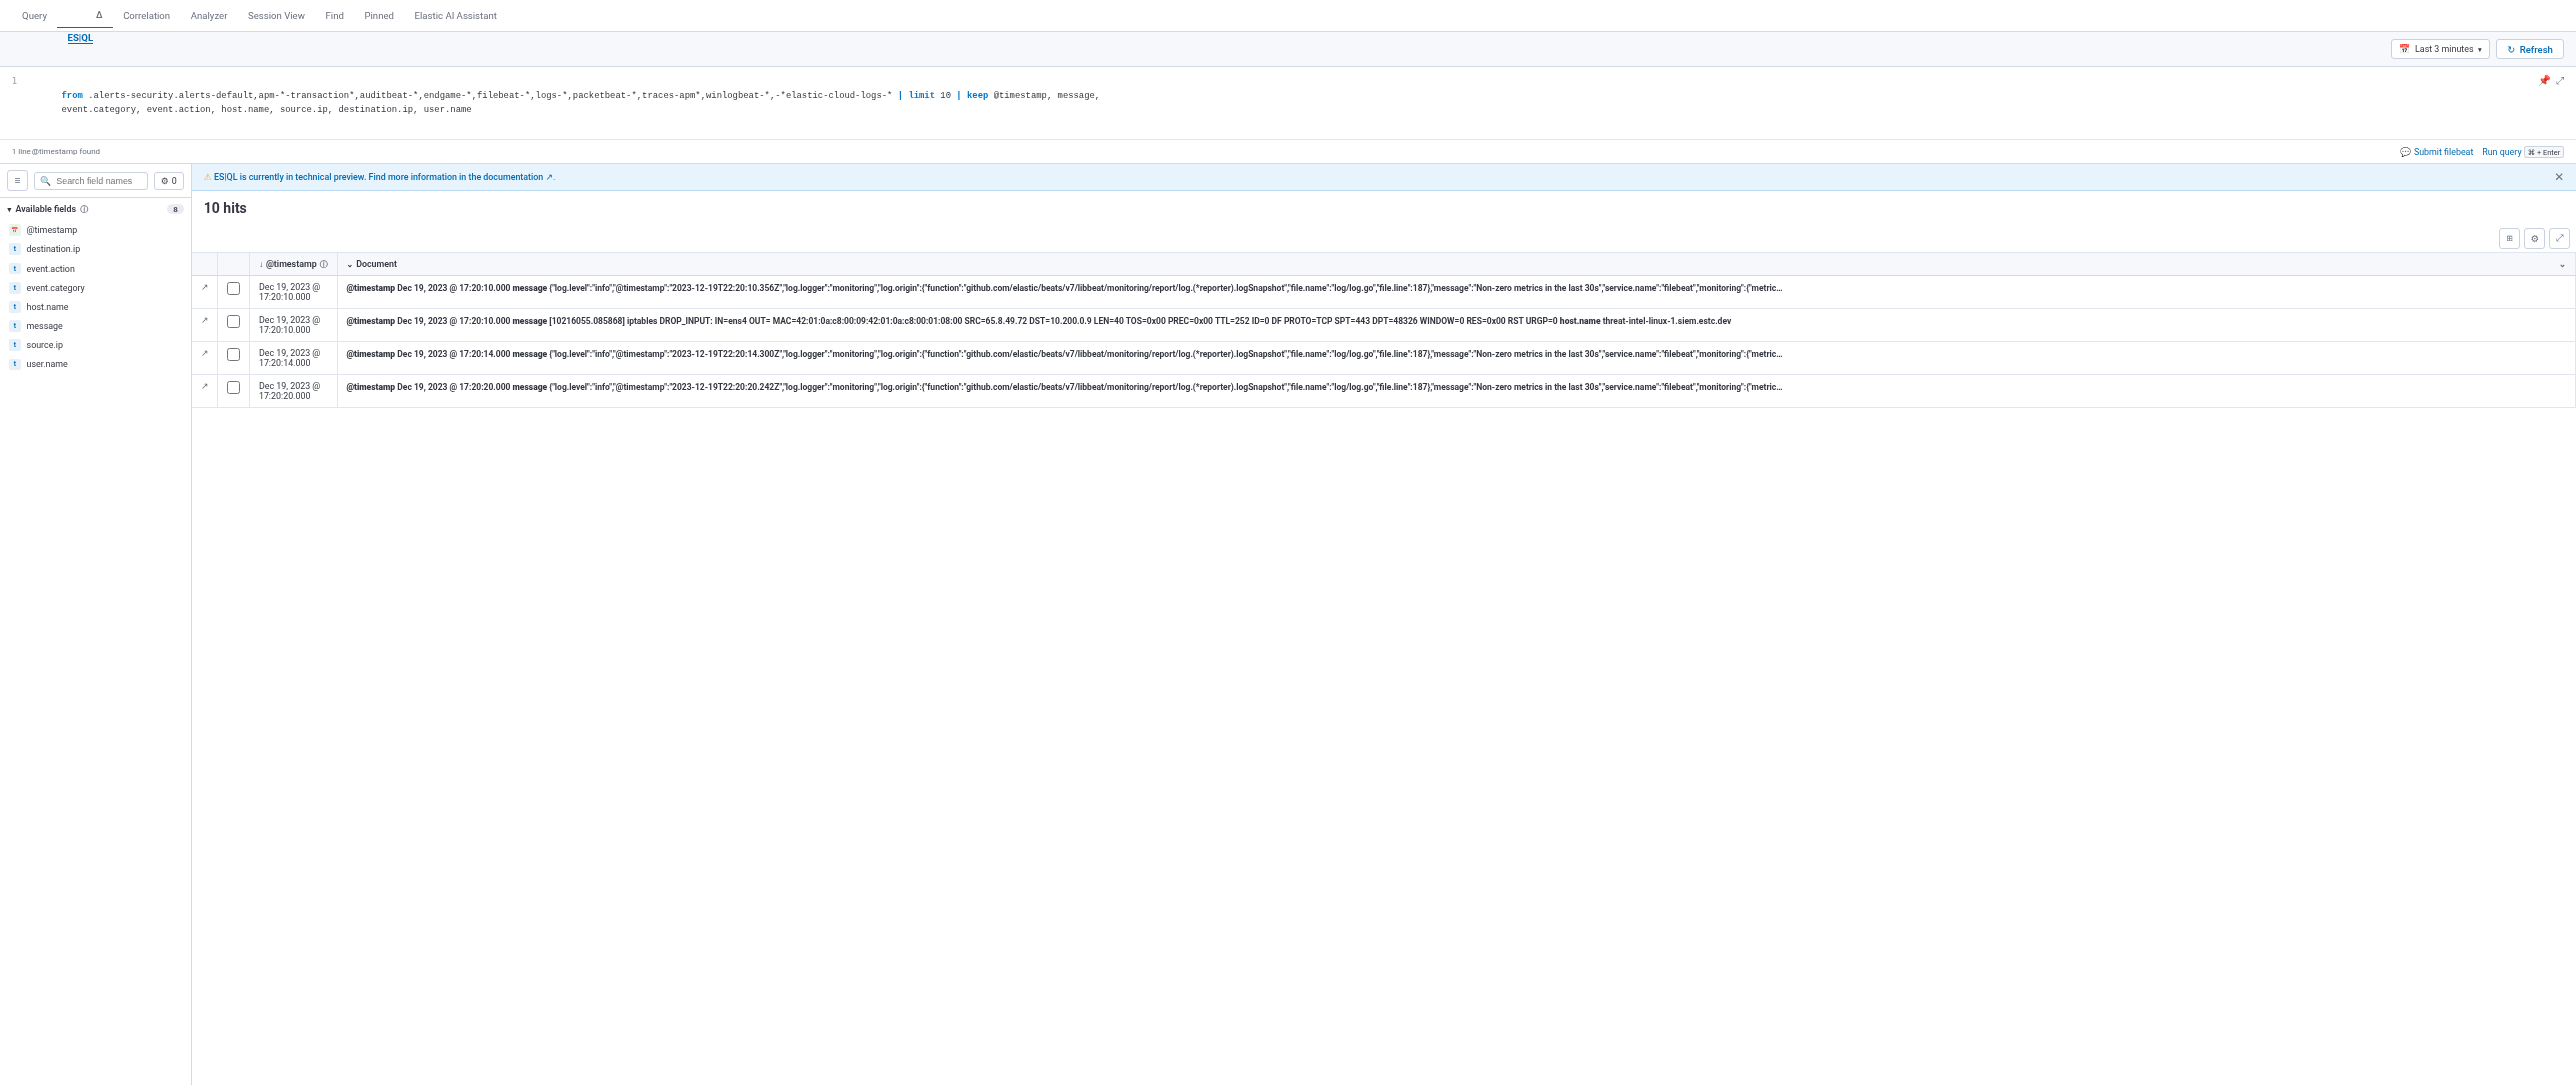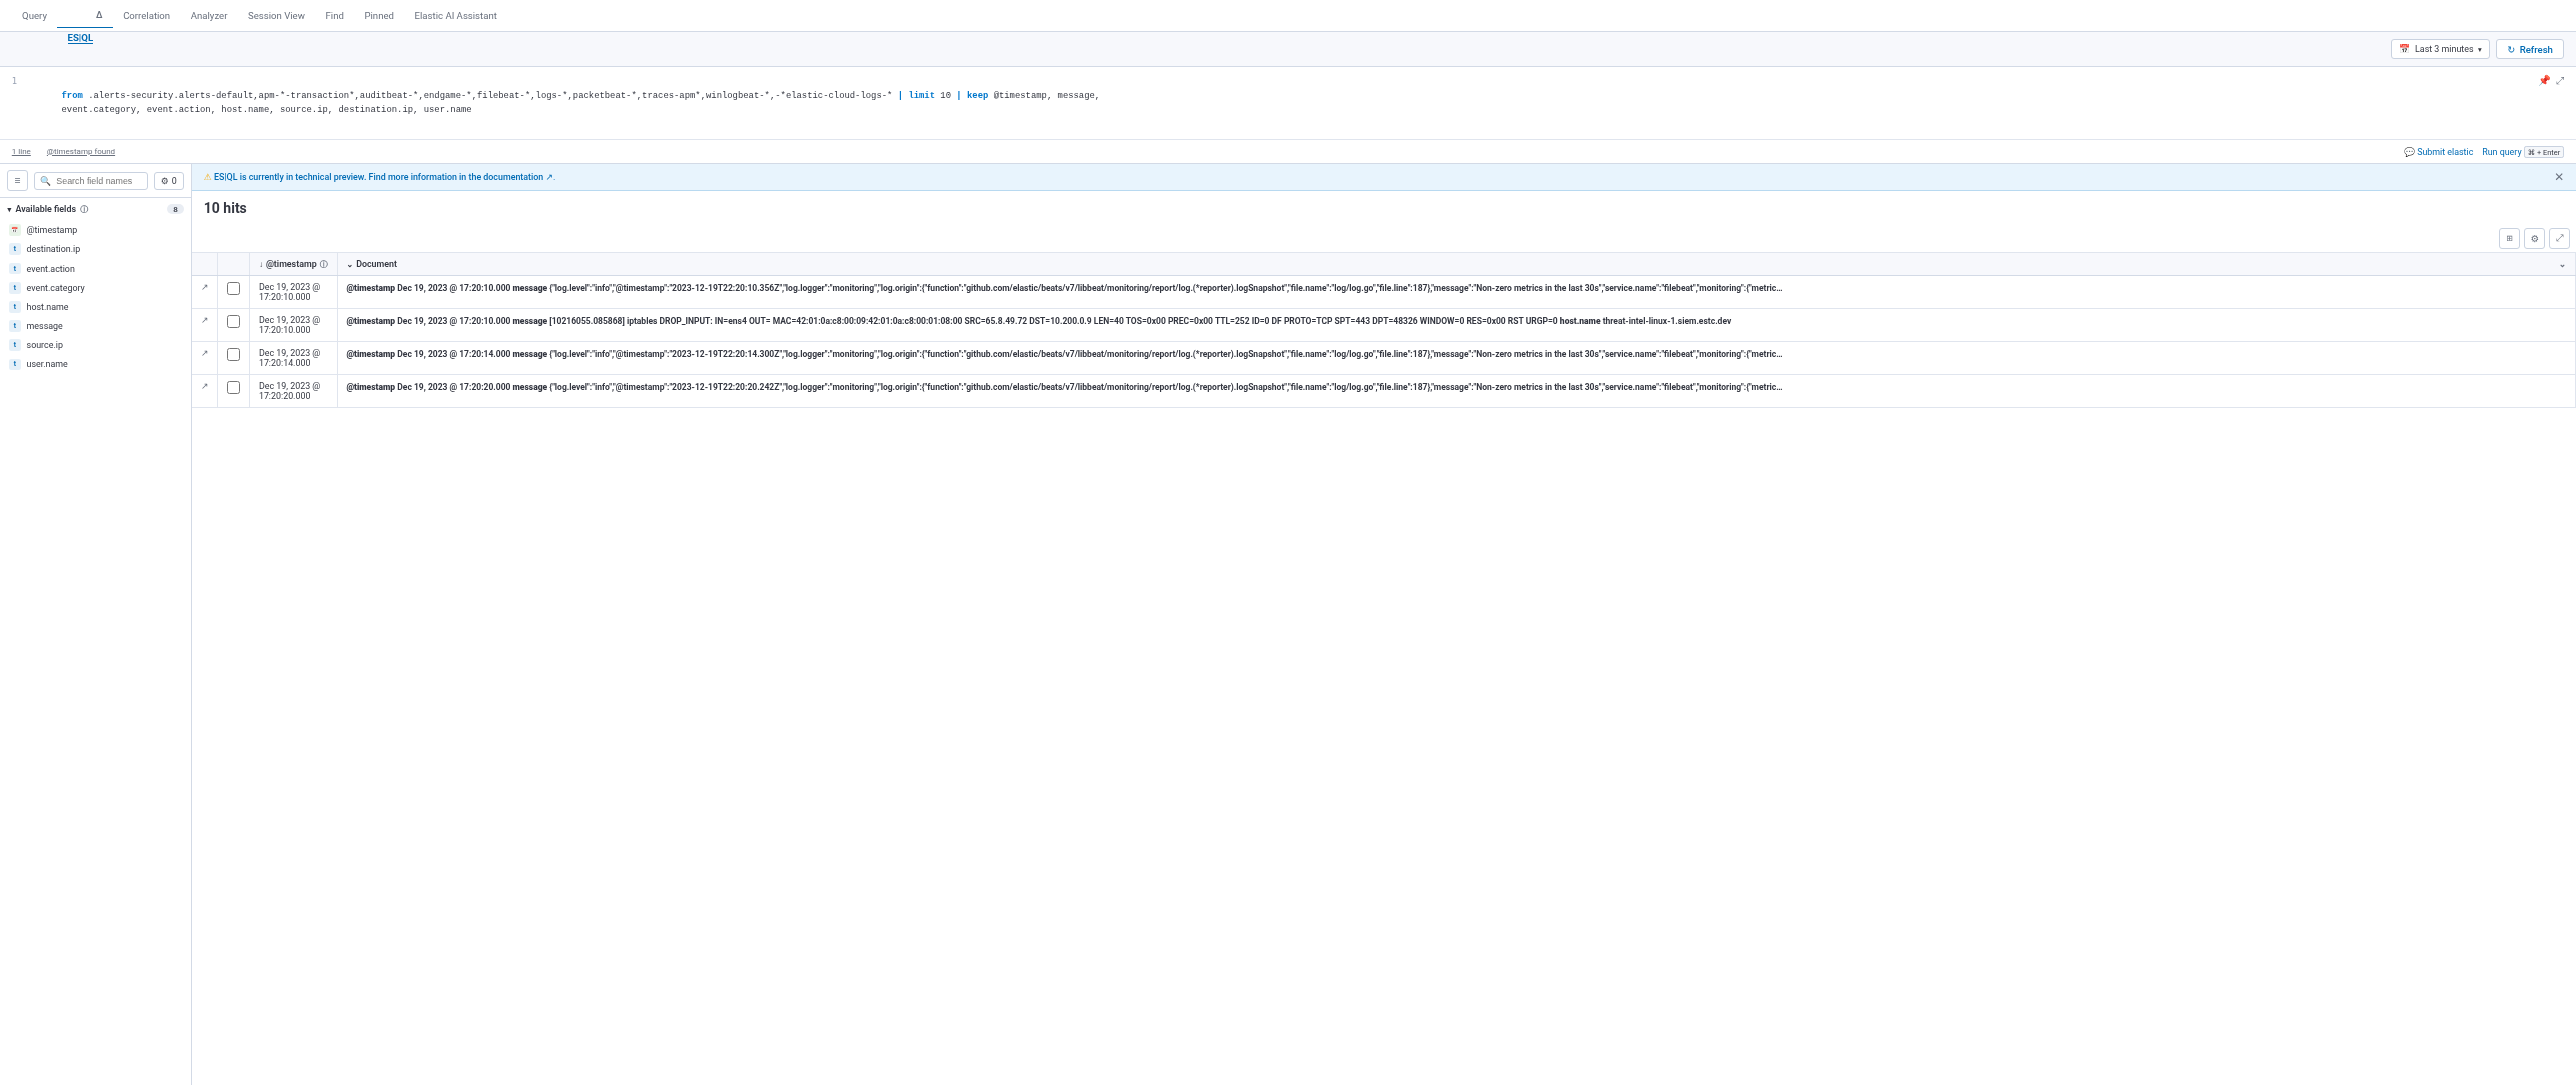--- a/index.html
+++ b/index.html
@@ -18,21 +18,21 @@
 
     
     .query-area { background: #f7f8fc; border-bottom: 0.7px solid #d3dae6; position: relative; }
     .query-editor { display: flex; align-items: flex-start; padding: 7.4px 11.8px; min-height: 44px; background: #fff; border-bottom: 0.7px solid #e0e5ee; }
     .line-number { color: #98a2b3; font-size: 8.9px; margin-right: 8.9px; padding-top: 1.5px; font-family: monospace; min-width: 8.9px; }
     .query-text { font-family: 'Monaco', 'Menlo', 'Courier New', monospace; font-size: 8.9px; line-height: 1.6; flex: 1; color: #343741; white-space: pre-wrap; word-break: break-all; }
     .query-keyword { color: #0077cc; font-weight: 600; }
     .query-pipe { color: #0077cc; font-weight: 600; }
 
     .query-status { display: flex; align-items: center; justify-content: space-between; padding: 3.7px 11.8px; font-size: 8px; color: #69707d; background: #fff; height: 23.6px; }
-    .query-status-left { display: flex; gap: 16px; text-decoration: underline; }
+    .query-status-left { display: flex; gap: 1px; }
     .query-status-right { display: flex; align-items: center; gap: 8.9px; }
     .run-query-btn { color: #006bb4; cursor: pointer; font-size: 8.9px; }
     .submit-feedback { color: #006bb4; cursor: pointer; font-size: 8.9px; }
     .kbd { background: #f5f7fa; border: 0.7px solid #c9d2e0; border-radius: 2.2px; padding: 0.7px 3px; font-size: 7.4px; color: #343741; }
 
     
     .main-content { display: flex; height: calc(100vh - 133px); overflow: hidden; }
 
     
     .sidebar { width: 192px; min-width: 192px; border-right: 0.7px solid #d3dae6; background: #fff; display: flex; flex-direction: column; overflow: hidden; }
@@ -133,21 +133,21 @@
       <button style="background:none;border:none;cursor:pointer;color:#69707d;font-size:10.3px;">⤢</button>
     </div>
   </div>
   <div class="query-status">
     <div class="query-status-left">
       <span>1 line</span>
       <span>@timestamp found</span>
     </div>
     <div class="query-status-right">
       <span class="submit-feedback">
-        💬 <span>Submit elastic</span>
+        💬 <span>Submit filebeat</span>
       </span>
       <span class="run-query-btn">
         <span>Run query</span>
         <span class="kbd">⌘ + Enter</span>
       </span>
     </div>
   </div>
 </div>
 
 <div class="main-content">

